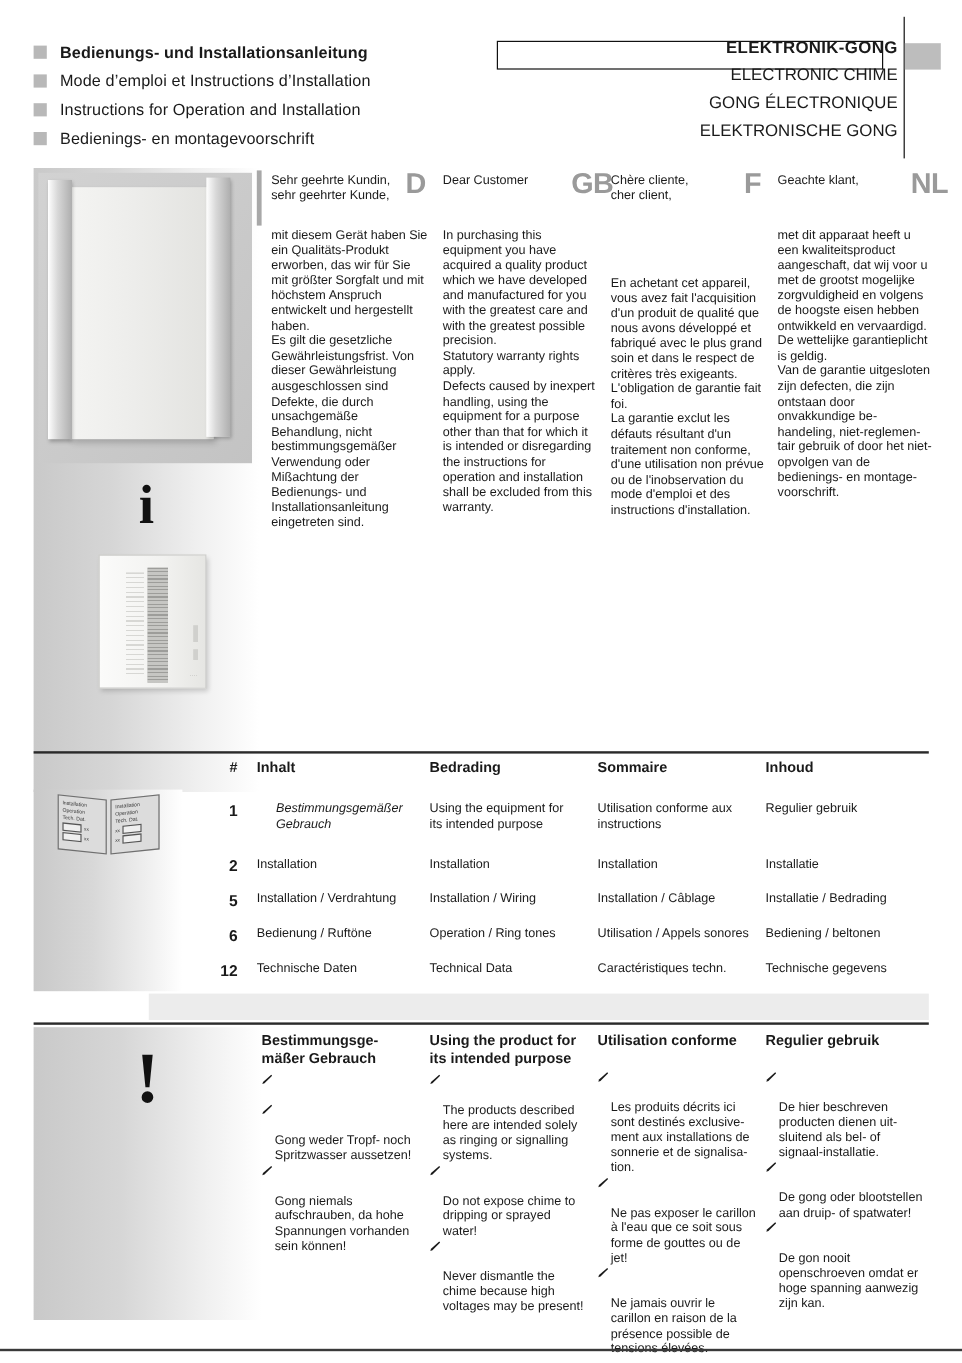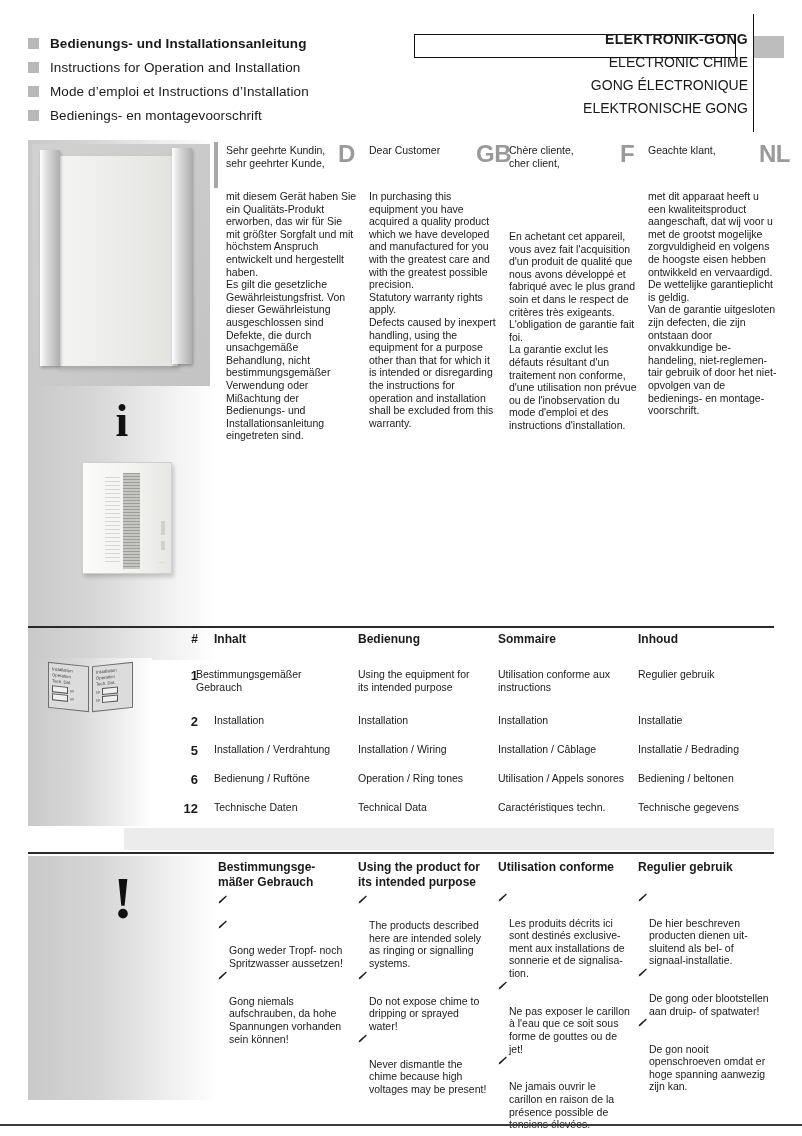--- a/index.html
+++ b/index.html
@@ -391,25 +391,25 @@
 <body>
 
 <div class="header">
   <div class="header-left">
     <div class="lang-line primary">
       <span class="lang-swatch"></span>
       <span class="lang-text">Bedienungs- und Installationsanleitung</span>
     </div>
     <div class="lang-line">
       <span class="lang-swatch"></span>
-      <span class="lang-text">Instructions for Operation and Installation</span>
+      <span class="lang-text">Mode d’emploi et Instructions d’Installation</span>
     </div>
     <div class="lang-line">
       <span class="lang-swatch"></span>
-      <span class="lang-text">Mode d’emploi et Instructions d’Installation</span>
+      <span class="lang-text">Instructions for Operation and Installation</span>
     </div>
     <div class="lang-line">
       <span class="lang-swatch"></span>
       <span class="lang-text">Bedienings- en montagevoorschrift</span>
     </div>
   </div>
 
   <div class="header-right">
     <div class="prod-rule"></div>
     <div class="prod-accent"></div>
@@ -514,28 +514,28 @@
             <span class="bk-xx">xx</span>
             <span class="bk-box" style="margin-left:2px;"></span>
           </div>
       </div>
     </div>
   </div>
 
   <div class="toc-head">
     <div class="toc-hcell" style="left:140px; width:30px; text-align:right;">#</div>
     <div class="toc-hcell" style="left:186px;">Inhalt</div>
-    <div class="toc-hcell" style="left:330px;">Bedienung</div>
+    <div class="toc-hcell" style="left:330px;">Bedrading</div>
     <div class="toc-hcell" style="left:470px;">Sommaire</div>
     <div class="toc-hcell" style="left:610px;">Inhoud</div>
   </div>
 
   <div class="toc-row" style="top:2px;">
     <div class="toc-num">1</div>
-    <div class="toc-cell" style="left:168px; width:140px;">Bestimmungsgemäßer
+    <div class="toc-cell" style="left:202px; width:140px;font-style:italic;">Bestimmungsgemäßer
 Gebrauch</div>
     <div class="toc-cell" style="left:330px; width:138px;">Using the equipment for
 its intended purpose</div>
     <div class="toc-cell" style="left:470px; width:138px;">Utilisation conforme aux
 instructions</div>
     <div class="toc-cell" style="left:610px; width:136px;">Regulier gebruik</div>
   </div>
 
   <div class="toc-row" style="top:48px;">
     <div class="toc-num">2</div>

